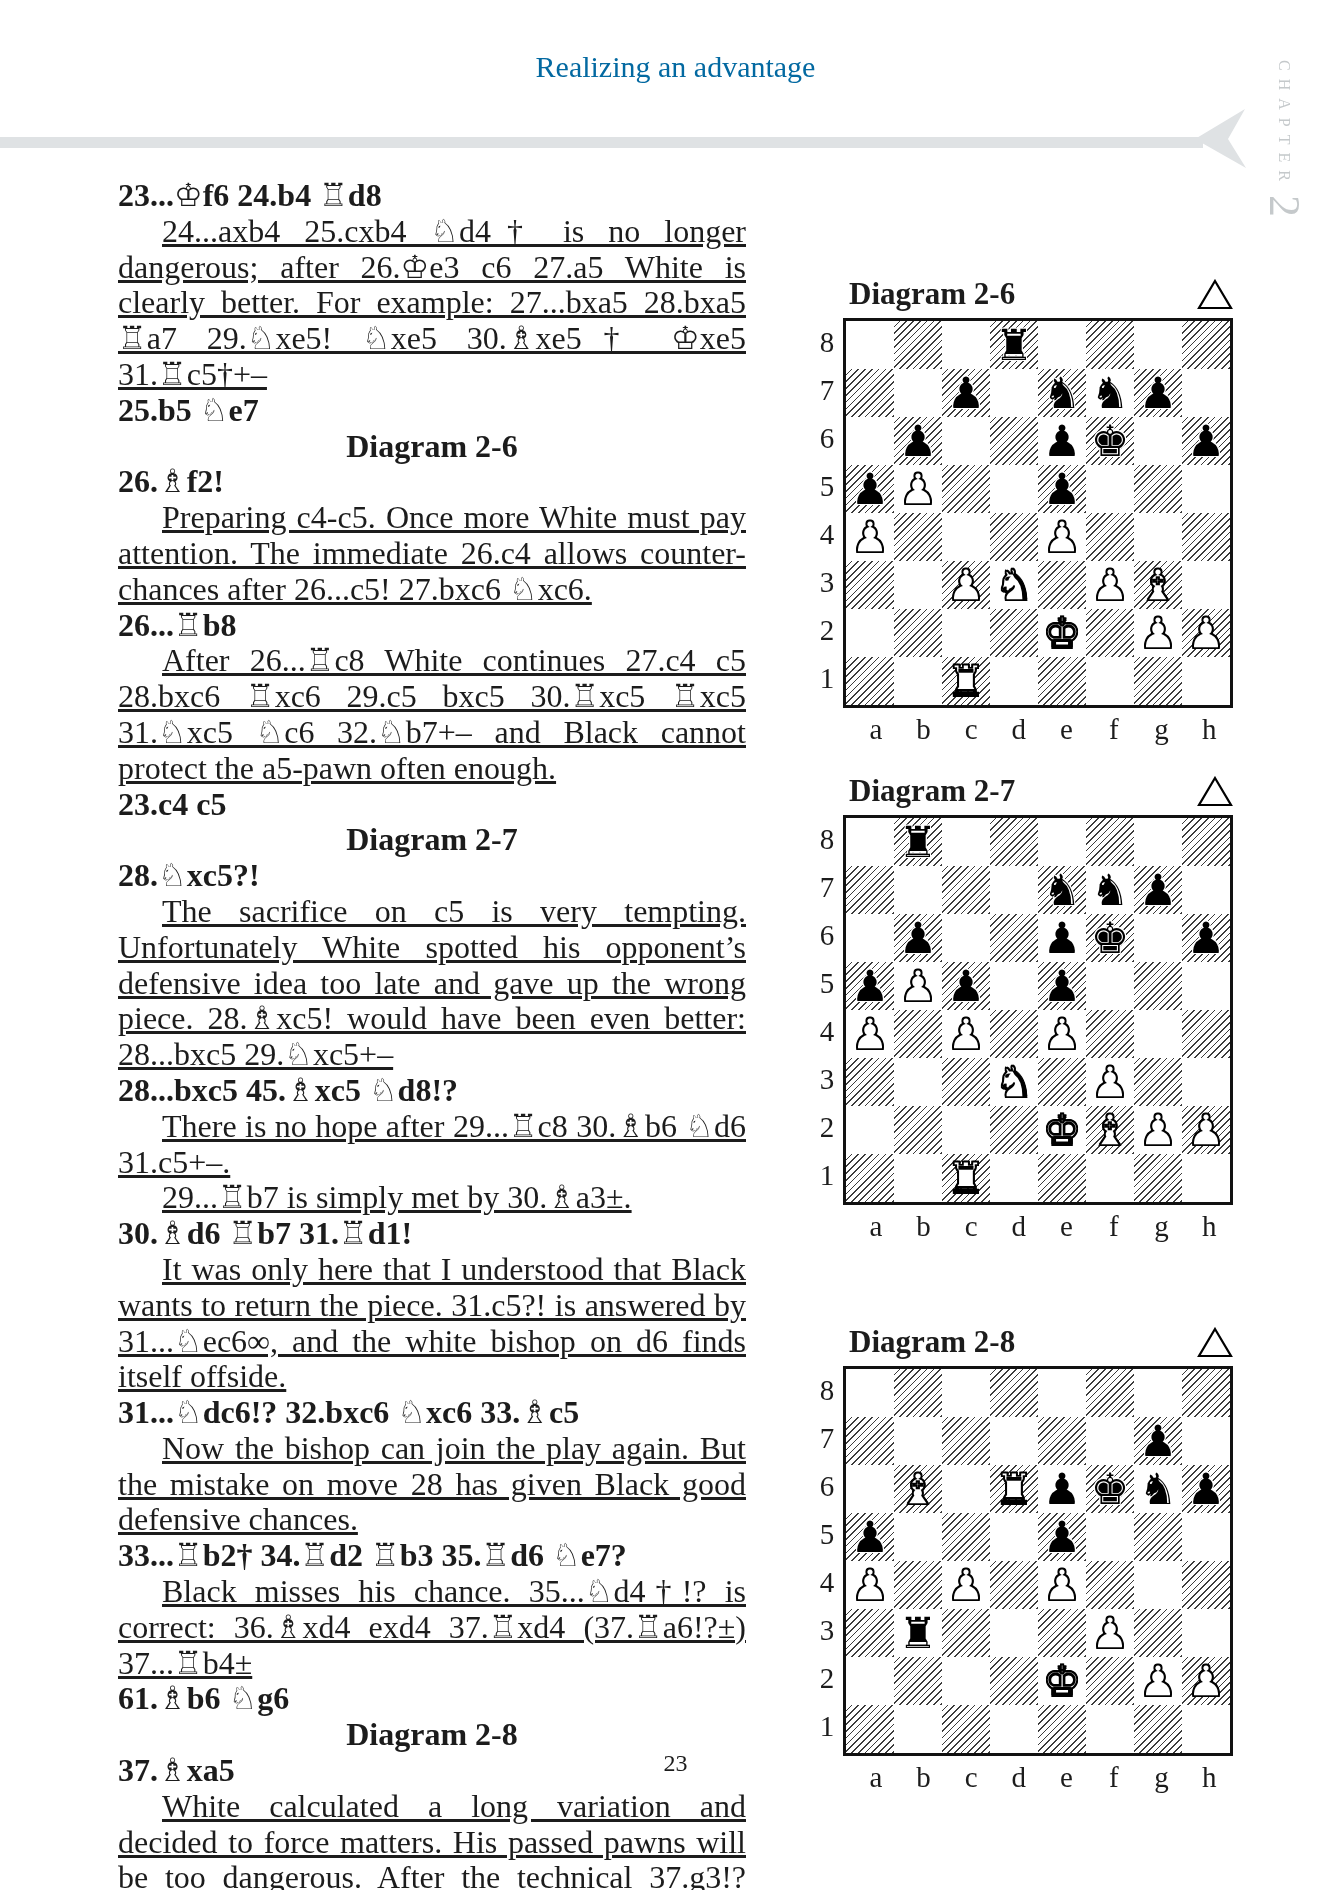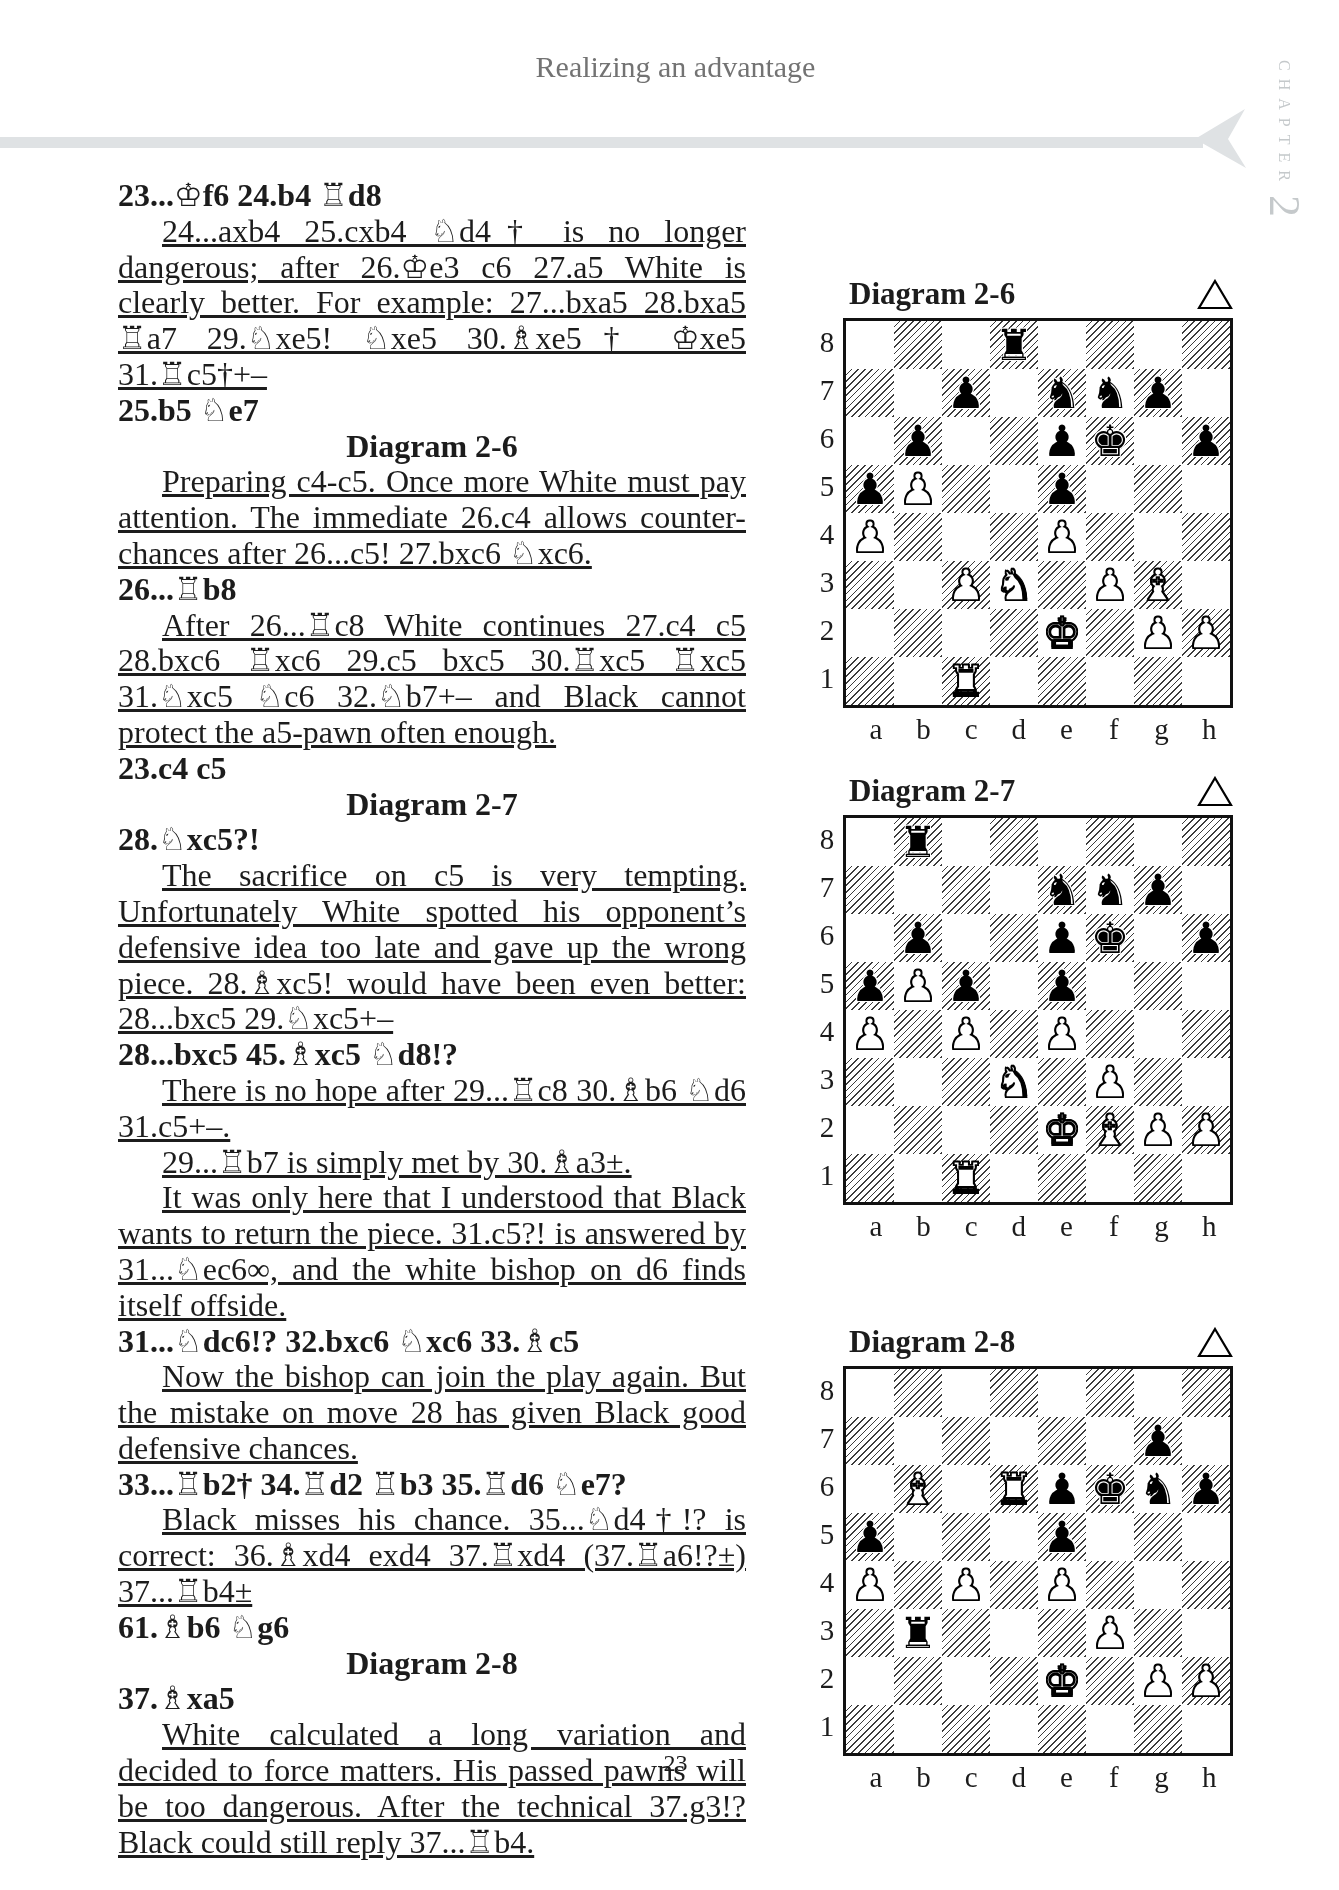--- a/index.html
+++ b/index.html
@@ -1,21 +1,21 @@
 <!DOCTYPE html>
 <html><head>
 <meta charset="utf-8">
 <style>
   html,body{margin:0;padding:0;background:#ffffff;}
   .page{position:relative;width:1339px;height:1890px;background:#fff;overflow:hidden;
         font-family:"Liberation Serif","DejaVu Serif","DejaVu Sans",serif;color:#1c1c1c;}
 
   
   .running-head{position:absolute;left:118px;top:50px;width:1115px;text-align:center;
-                font-size:30px;color:#737373;}
+                font-size:30px;color:#0369a1;}
   .head-rule{position:absolute;left:0;top:137px;height:11px;width:1203px;background:#dfe2e4;}
   .head-arrow{position:absolute;left:1195px;top:106px;}
 
   
   .chapter-tab{position:absolute;left:1305px;top:60px;width:190px;height:42px;
                transform:rotate(90deg);transform-origin:0 0;display:flex;align-items:center;
                color:#c5c9cb;}
   .chapter-word{font-size:16px;letter-spacing:8px;}
   .ch-num{font-size:44px;margin-left:6px;line-height:1;}
 
@@ -63,30 +63,32 @@
   <div class="chapter-tab">
     <span class="chapter-word">CHAPTER</span>
     <span class="ch-num">2</span>
   </div>
 
   <div class="text-col" id="text-col">
       <div class="p-moves">23...♔f6 24.b4 ♖d8</div>
       <div class="p-body">24...axb4 25.cxb4 ♘d4† is no longer dangerous; after 26.♔e3 c6 27.a5 White is clearly better. For example: 27...bxa5 28.bxa5 ♖a7 29.♘xe5! ♘xe5 30.♗xe5† ♔xe5 31.♖c5†+–</div>
       <div class="p-moves">25.b5 ♘e7</div>
       <div class="p-caption">Diagram 2-6</div>
+      <div class="p-moves">26.♗f2!</div>
       <div class="p-body">Preparing c4-c5. Once more White must pay attention. The immediate 26.c4 allows counter-chances after 26...c5! 27.bxc6 ♘xc6.</div>
       <div class="p-moves">26...♖b8</div>
       <div class="p-body">After 26...♖c8 White continues 27.c4 c5 28.bxc6 ♖xc6 29.c5 bxc5 30.♖xc5 ♖xc5 31.♘xc5 ♘c6 32.♘b7+– and Black cannot protect the a5-pawn often enough.</div>
       <div class="p-moves">23.c4 c5</div>
       <div class="p-caption">Diagram 2-7</div>
       <div class="p-moves">28.♘xc5?!</div>
       <div class="p-body">The sacrifice on c5 is very tempting. Unfortunately White spotted his opponent’s defensive idea too late and gave up the wrong piece. 28.♗xc5! would have been even better: 28...bxc5 29.♘xc5+–</div>
       <div class="p-moves">28...bxc5 45.♗xc5 ♘d8!?</div>
       <div class="p-body">There is no hope after 29...♖c8 30.♗b6 ♘d6 31.c5+–.</div>
       <div class="p-body">29...♖b7 is simply met by 30.♗a3±.</div>
+      <div class="p-moves">30.♗d6 ♖b7 31.♖d1!</div>
       <div class="p-body">It was only here that I understood that Black wants to return the piece. 31.c5?! is answered by 31...♘ec6∞, and the white bishop on d6 finds itself offside.</div>
       <div class="p-moves">31...♘dc6!? 32.bxc6 ♘xc6 33.♗c5</div>
       <div class="p-body">Now the bishop can join the play again. But the mistake on move 28 has given Black good defensive chances.</div>
       <div class="p-moves">33...♖b2† 34.♖d2 ♖b3 35.♖d6 ♘e7?</div>
       <div class="p-body">Black misses his chance. 35...♘d4†!? is correct: 36.♗xd4 exd4 37.♖xd4 (37.♖a6!?±) 37...♖b4±</div>
       <div class="p-moves">61.♗b6 ♘g6</div>
       <div class="p-caption">Diagram 2-8</div>
       <div class="p-moves">37.♗xa5</div>
       <div class="p-body">White calculated a long variation and decided to force matters. His passed pawns will be too dangerous. After the technical 37.g3!? Black could still reply 37...♖b4.</div>
     </div>

